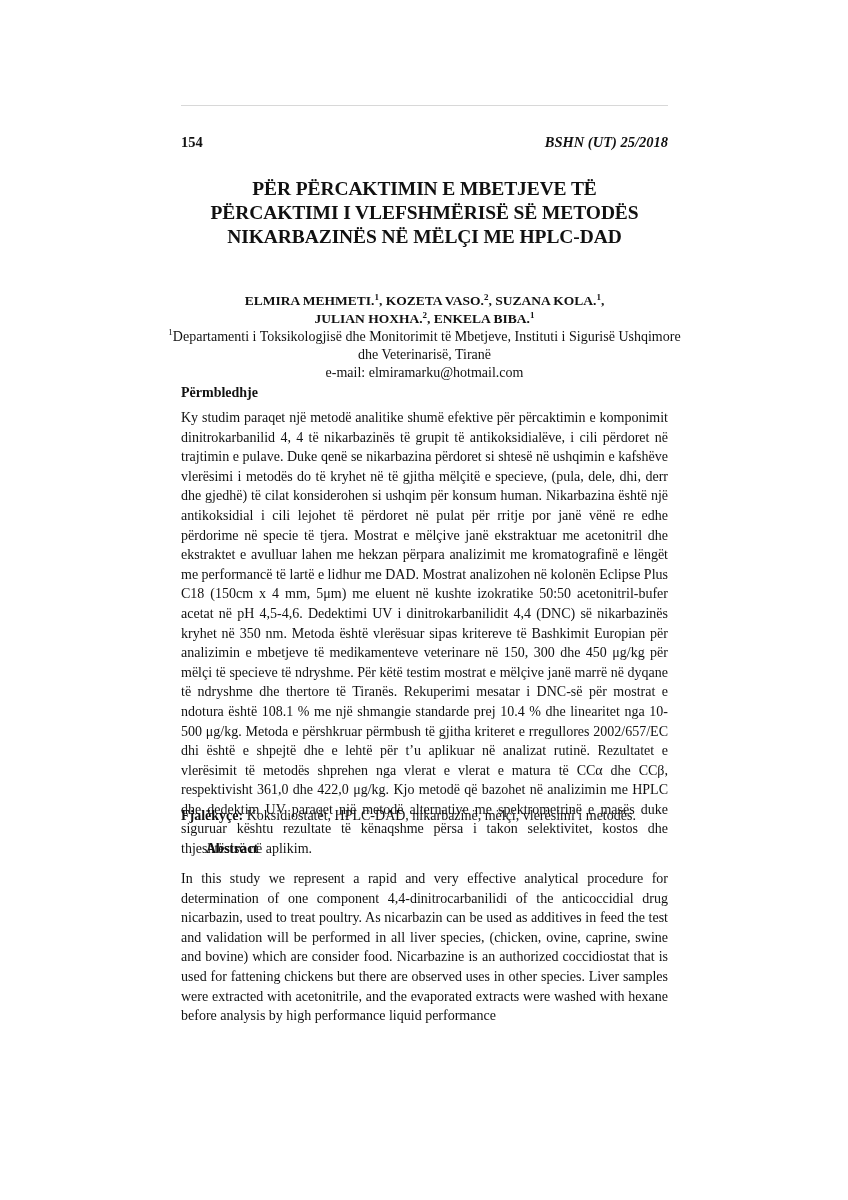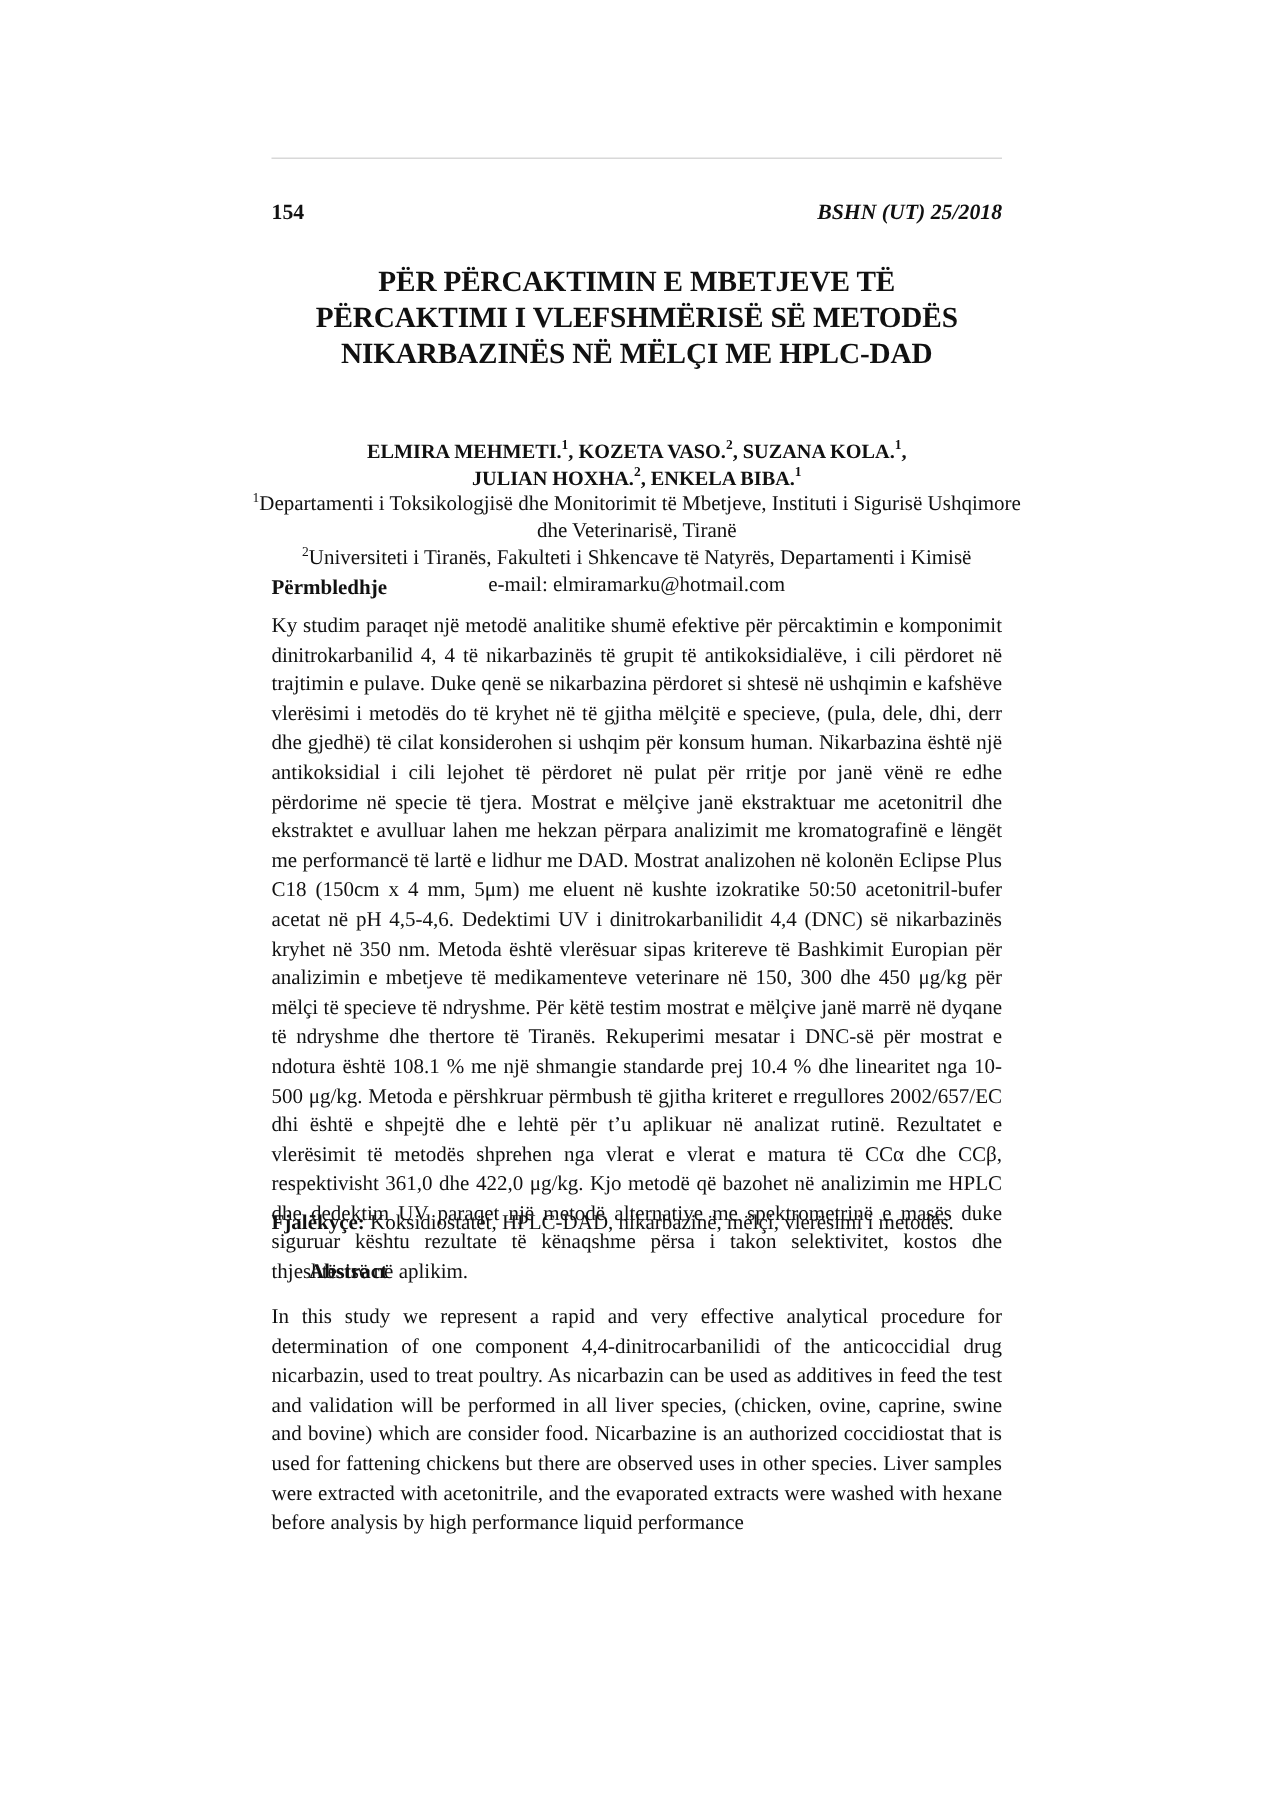--- a/index.html
+++ b/index.html
@@ -45,21 +45,20 @@
     <div>
       <span>ELMIRA MEHMETI.</span><sup>1</sup><span>, </span><span>KOZETA VASO.</span><sup>2</sup><span>, </span><span>SUZANA KOLA.</span><sup>1</sup><span>,</span>
     </div>
     <div>
       <span>JULIAN HOXHA.</span><sup>2</sup><span>, </span><span>ENKELA BIBA.</span><sup>1</sup>
     </div>
   </div>
 
   <div class="affil">
     <div><sup>1</sup><span>Departamenti i Toksikologjisë dhe Monitorimit të Mbetjeve, Instituti i Sigurisë Ushqimore dhe Veterinarisë, Tiranë</span></div>
-    <div><sup>2</sup><span>Universiteti i Tiranës, Fakulteti i Shkencave të Natyrës, Departamenti i Kimisë</span></div>
     <div>e-mail: elmiramarku@hotmail.com</div>
   </div>
 
   <div class="section-head" style="top:385px;">Përmbledhje</div>
   <div class="para" style="top:408px;">Ky studim paraqet një metodë analitike shumë efektive për përcaktimin e komponimit dinitrokarbanilid 4, 4 të nikarbazinës të grupit të antikoksidialëve, i cili përdoret në trajtimin e pulave. Duke qenë se nikarbazina përdoret si shtesë në ushqimin e kafshëve vlerësimi i metodës do të kryhet në të gjitha mëlçitë e specieve, (pula, dele, dhi, derr dhe gjedhë) të cilat konsiderohen si ushqim për konsum human. Nikarbazina është një antikoksidial i cili lejohet të përdoret në pulat për rritje por janë vënë re edhe përdorime në specie të tjera. Mostrat e mëlçive janë ekstraktuar me acetonitril dhe ekstraktet e avulluar lahen me hekzan përpara analizimit me kromatografinë e lëngët me performancë të lartë e lidhur me DAD. Mostrat analizohen në kolonën Eclipse Plus C18 (150cm x 4 mm, 5μm) me eluent në kushte izokratike 50:50 acetonitril-bufer acetat në pH 4,5-4,6. Dedektimi UV i dinitrokarbanilidit 4,4 (DNC) së nikarbazinës kryhet në 350 nm. Metoda është vlerësuar sipas kritereve të Bashkimit Europian për analizimin e mbetjeve të medikamenteve veterinare në 150, 300 dhe 450 μg/kg për mëlçi të specieve të ndryshme. Për këtë testim mostrat e mëlçive janë marrë në dyqane të ndryshme dhe thertore të Tiranës. Rekuperimi mesatar i DNC-së për mostrat e ndotura është 108.1 % me një shmangie standarde prej 10.4 % dhe linearitet nga 10-500 μg/kg. Metoda e përshkruar përmbush të gjitha kriteret e rregullores 2002/657/EC dhi është e shpejtë dhe e lehtë për t’u aplikuar në analizat rutinë. Rezultatet e vlerësimit të metodës shprehen nga vlerat e vlerat e matura të CCα dhe CCβ, respektivisht 361,0 dhe 422,0 μg/kg. Kjo metodë që bazohet në analizimin me HPLC dhe dedektim UV paraqet një metodë alternative me spektrometrinë e masës duke siguruar kështu rezultate të kënaqshme përsa i takon selektivitet, kostos dhe thjeshtësisë në aplikim.</div>
 
   <div class="kw">
     <b>Fjalëkyçe:</b><span> Koksidiostatët, HPLC-DAD, nikarbazinë, mëlçi, vlerësimi i metodës.</span>
   </div>
 

